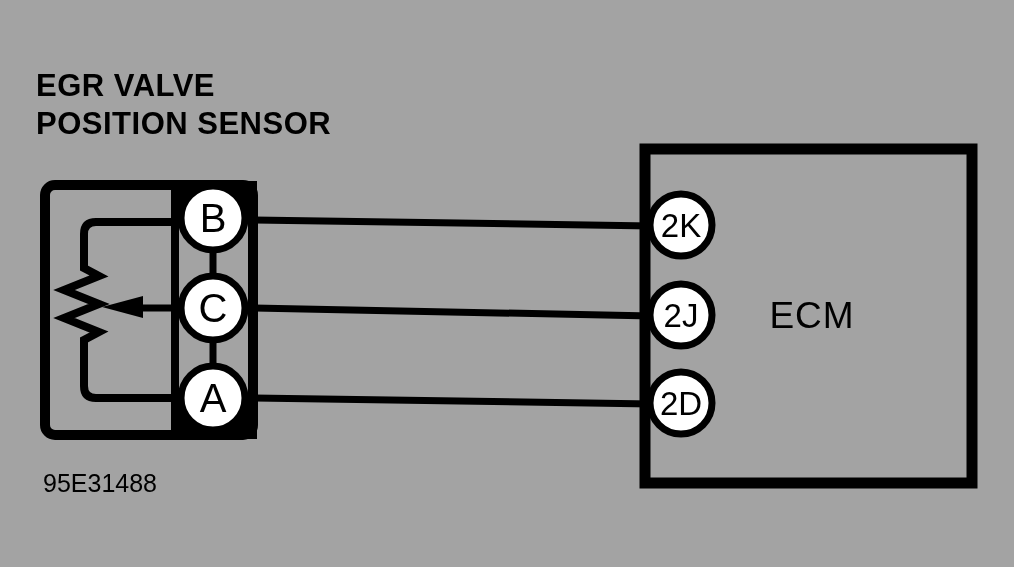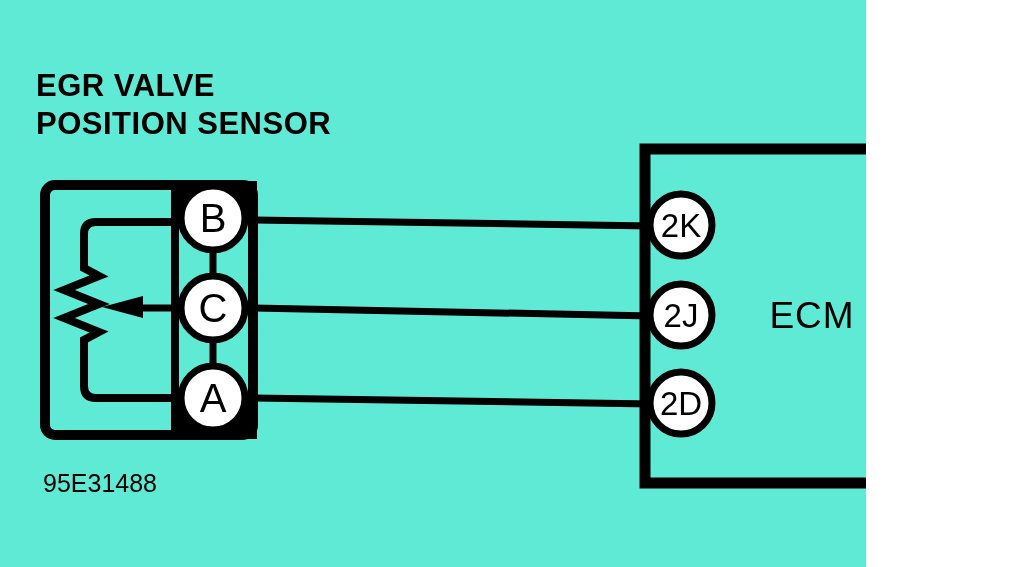--- a/index.html
+++ b/index.html
@@ -2,23 +2,23 @@
 <html><head>
 <meta charset="utf-8">
 <style>
   html, body {
     margin: 0;
     padding: 0;
     background: #ffffff;
   }
   .page {
     position: relative;
-    width: 866px;
+    width: 1014px;
     height: 567px;
-    background: #5eead4;
+    background: #a3a3a3;
     overflow: hidden;
     font-family: "Liberation Sans", sans-serif;
   }
   svg { display: block; }
   .title-text {
     font-family: "Liberation Sans", sans-serif;
     font-weight: 700;
     font-size: 31px;
     fill: #000000;
     letter-spacing: 0.5px;

